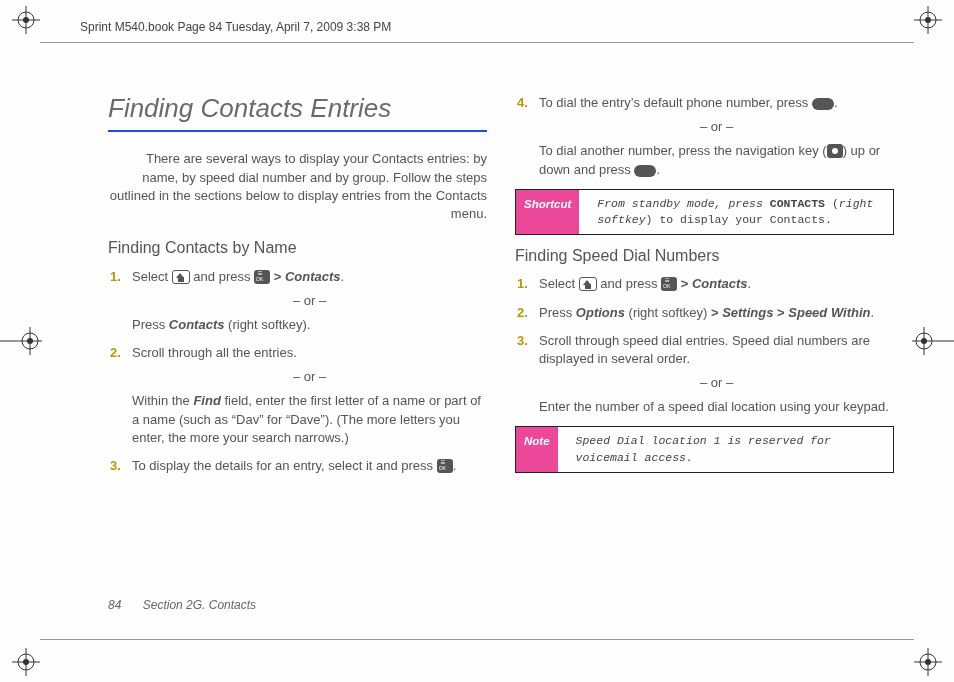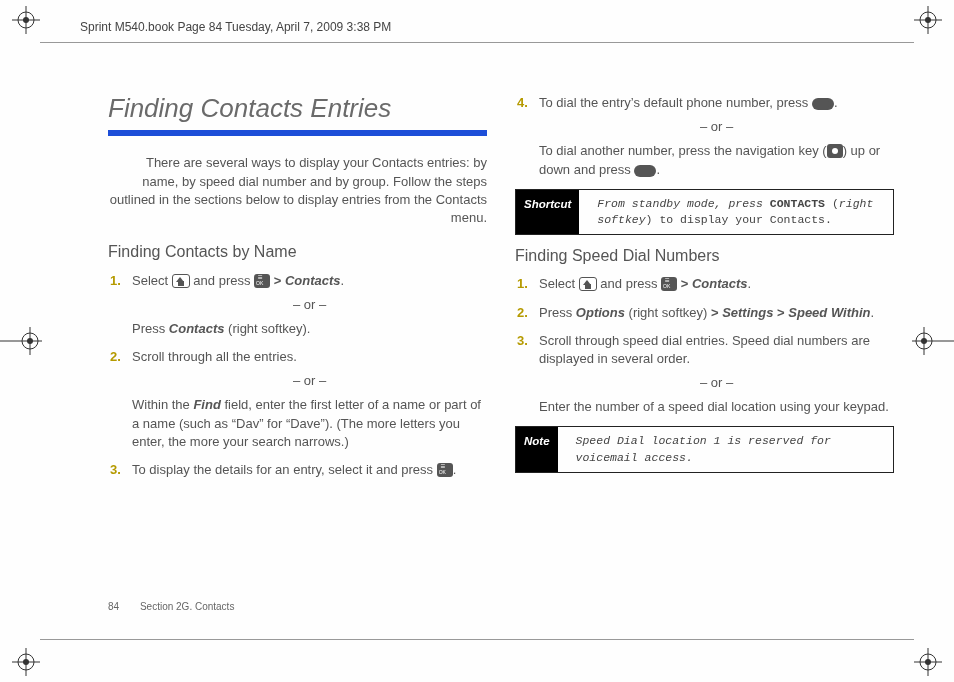--- a/index.html
+++ b/index.html
@@ -52,21 +52,21 @@
     font-size: 13px;
     line-height: 1.4;
     color:#555;
   }
   h1.section-title {
     font-family: Arial, Helvetica, sans-serif;
     font-style: italic;
     font-weight: 400;
     font-size: 26px;
     color:#6a6a6a;
-    border-bottom: 6px solid #1d4ed8;
+    border-bottom: 2px solid #1d4ed8;
     padding-bottom: 4px;
     margin-bottom: 18px;
   }
   p.intro { margin-bottom: 14px; text-align: right; }
   h2.sub {
     font-size: 16px;
     font-weight: 400;
     color:#555;
     margin: 10px 0 8px 0;
   }
@@ -157,36 +157,37 @@
     border-radius:50%;
     background:#fff;
   }
   .callout {
     display:flex;
     border:1px solid #222;
     margin:10px 0;
     font-size:11.5px;
   }
   .callout .tag{
-    background:#000000;color:#fff;
+    background:#ec4899;color:#fff;
     font-style:italic;font-weight:bold;
     padding:6px 8px;
     white-space:nowrap;
   }
   .callout .body{
     padding:6px 18px;
     font-style:italic;
     color:#444;
     flex:1;
     font-family:Liberation Mono, monospace;
   }
   .footer{
     position:absolute;
     left:108px; bottom:70px;
-    font-size:10px;
+    font-size:12px;
+    font-style:italic;
     color:#666;
   }
   .footer .pg{ font-weight:400; margin-right:18px;}
 </style>
 </head>
 <body>
 
 <div class="corner tl">
   <svg viewBox="0 0 28 28">
       <circle cx="14" cy="14" r="8" fill="none" stroke="#333" stroke-width="1"></circle>

